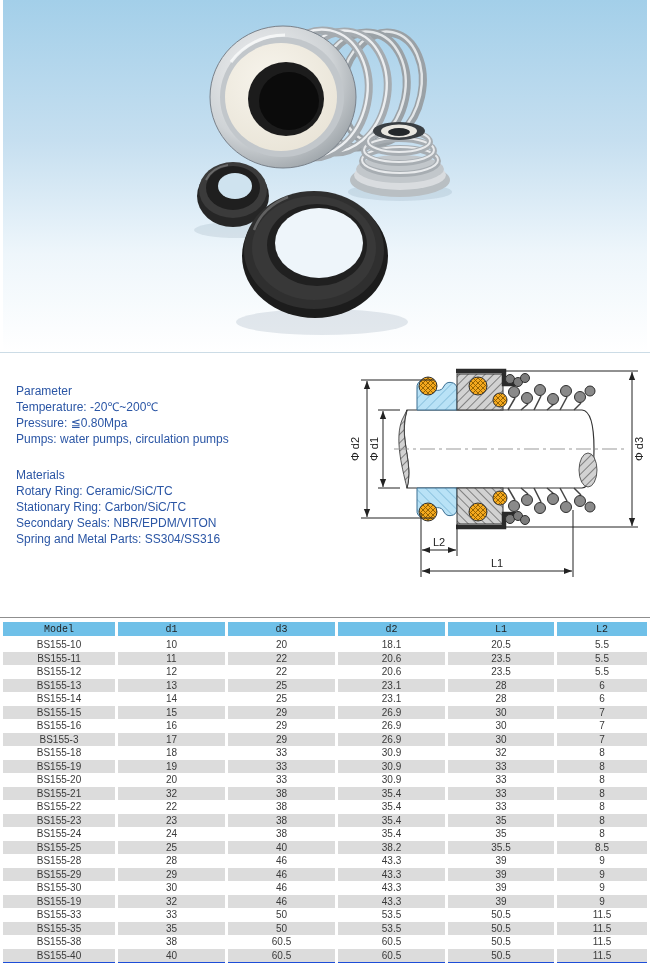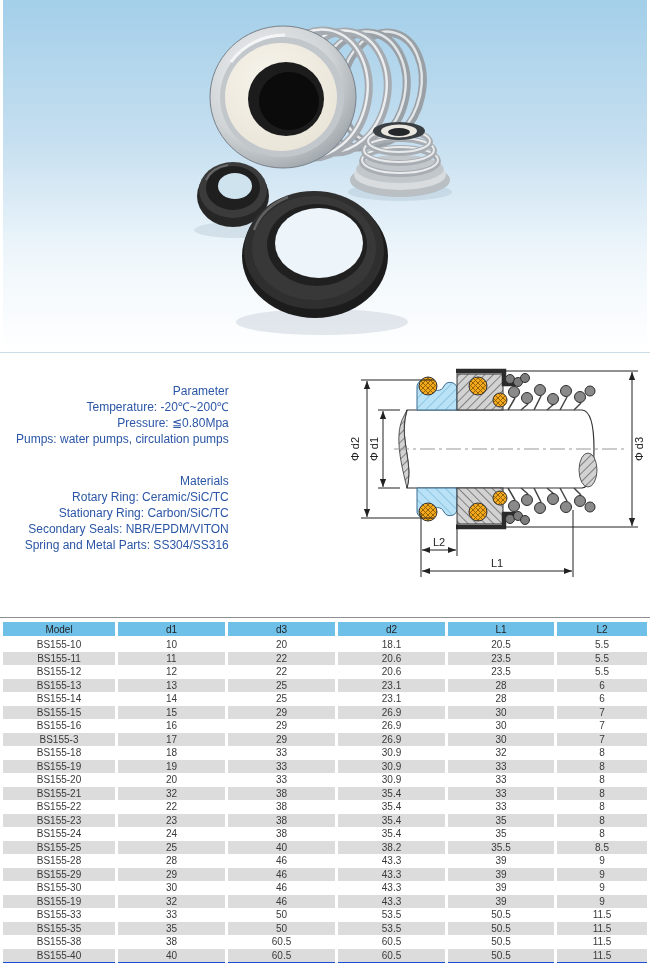--- a/index.html
+++ b/index.html
@@ -9,37 +9,37 @@
   }
   
   .photo-section {
     position:absolute; top:0; left:0; width:650px; height:352px;
     border-bottom:1px solid #ccdce6; background:#ffffff;
   }
   
   .info-section { position:absolute; top:353px; left:0; width:650px; height:264px; }
   .specs {
     position:absolute; left:16px; top:30px;
-    color:#2b56a5; font-size:12px; line-height:16px; white-space:nowrap;text-align:right;
+    color:#2b56a5; font-size:12px; line-height:16px; white-space:nowrap;
   }
   .spec-title { }
-  .materials-block { margin-top:26px; }
+  .materials-block { margin-top:20px; }
   .diagram { position:absolute; left:348px; top:5px; width:300px; height:234px; }
   .diagram svg text { font-family:"Liberation Sans", sans-serif; font-size:11px; fill:#222; }
   
   .table-section { position:absolute; top:617px; left:0; width:650px; }
   .table-topline { border-top:1px solid #8f8f8f; height:0; margin-bottom:4px; }
   table.spec {
     width:650px; border-collapse:separate; border-spacing:3px 0;
     table-layout:fixed; font-size:10px; color:#3a3a3a;
   }
   table.spec th {
     background:#6fc0e8; color:#1f1f1f; font-weight:normal;
     height:14px; border-bottom:2px solid #ffffff; text-align:center;
-    overflow:hidden; white-space:nowrap; padding:0;
+    overflow:hidden; white-space:nowrap; padding:0;font-family:Liberation Mono, monospace;
   }
   table.spec td {
     height:13.5px; text-align:center; padding:0;
     overflow:hidden; white-space:nowrap; background:#ffffff;
   }
   table.spec tbody tr:nth-child(even) td { background:#dcdcdc; }
   table.spec tbody tr:last-child td { border-bottom:1px solid #1d4ed8; }
 </style>
 </head>
 <body>

